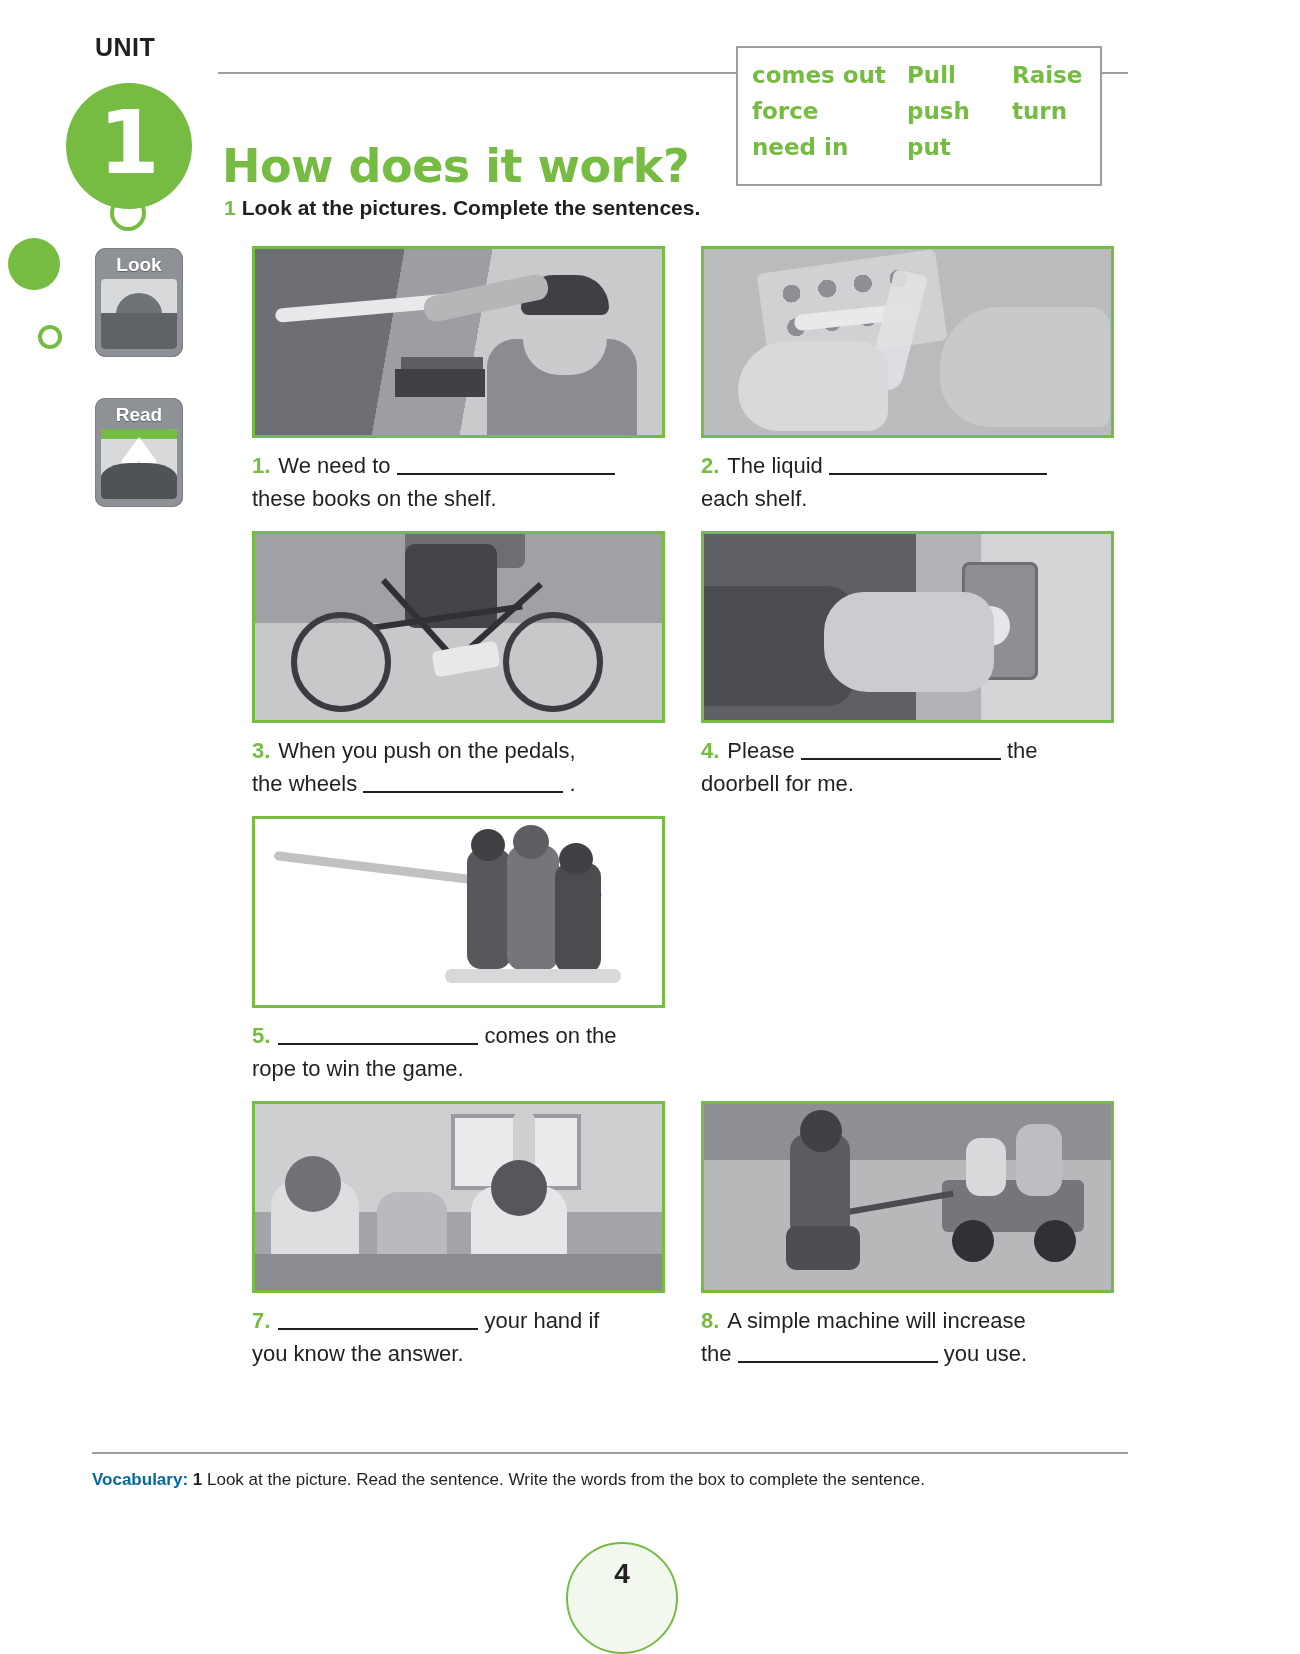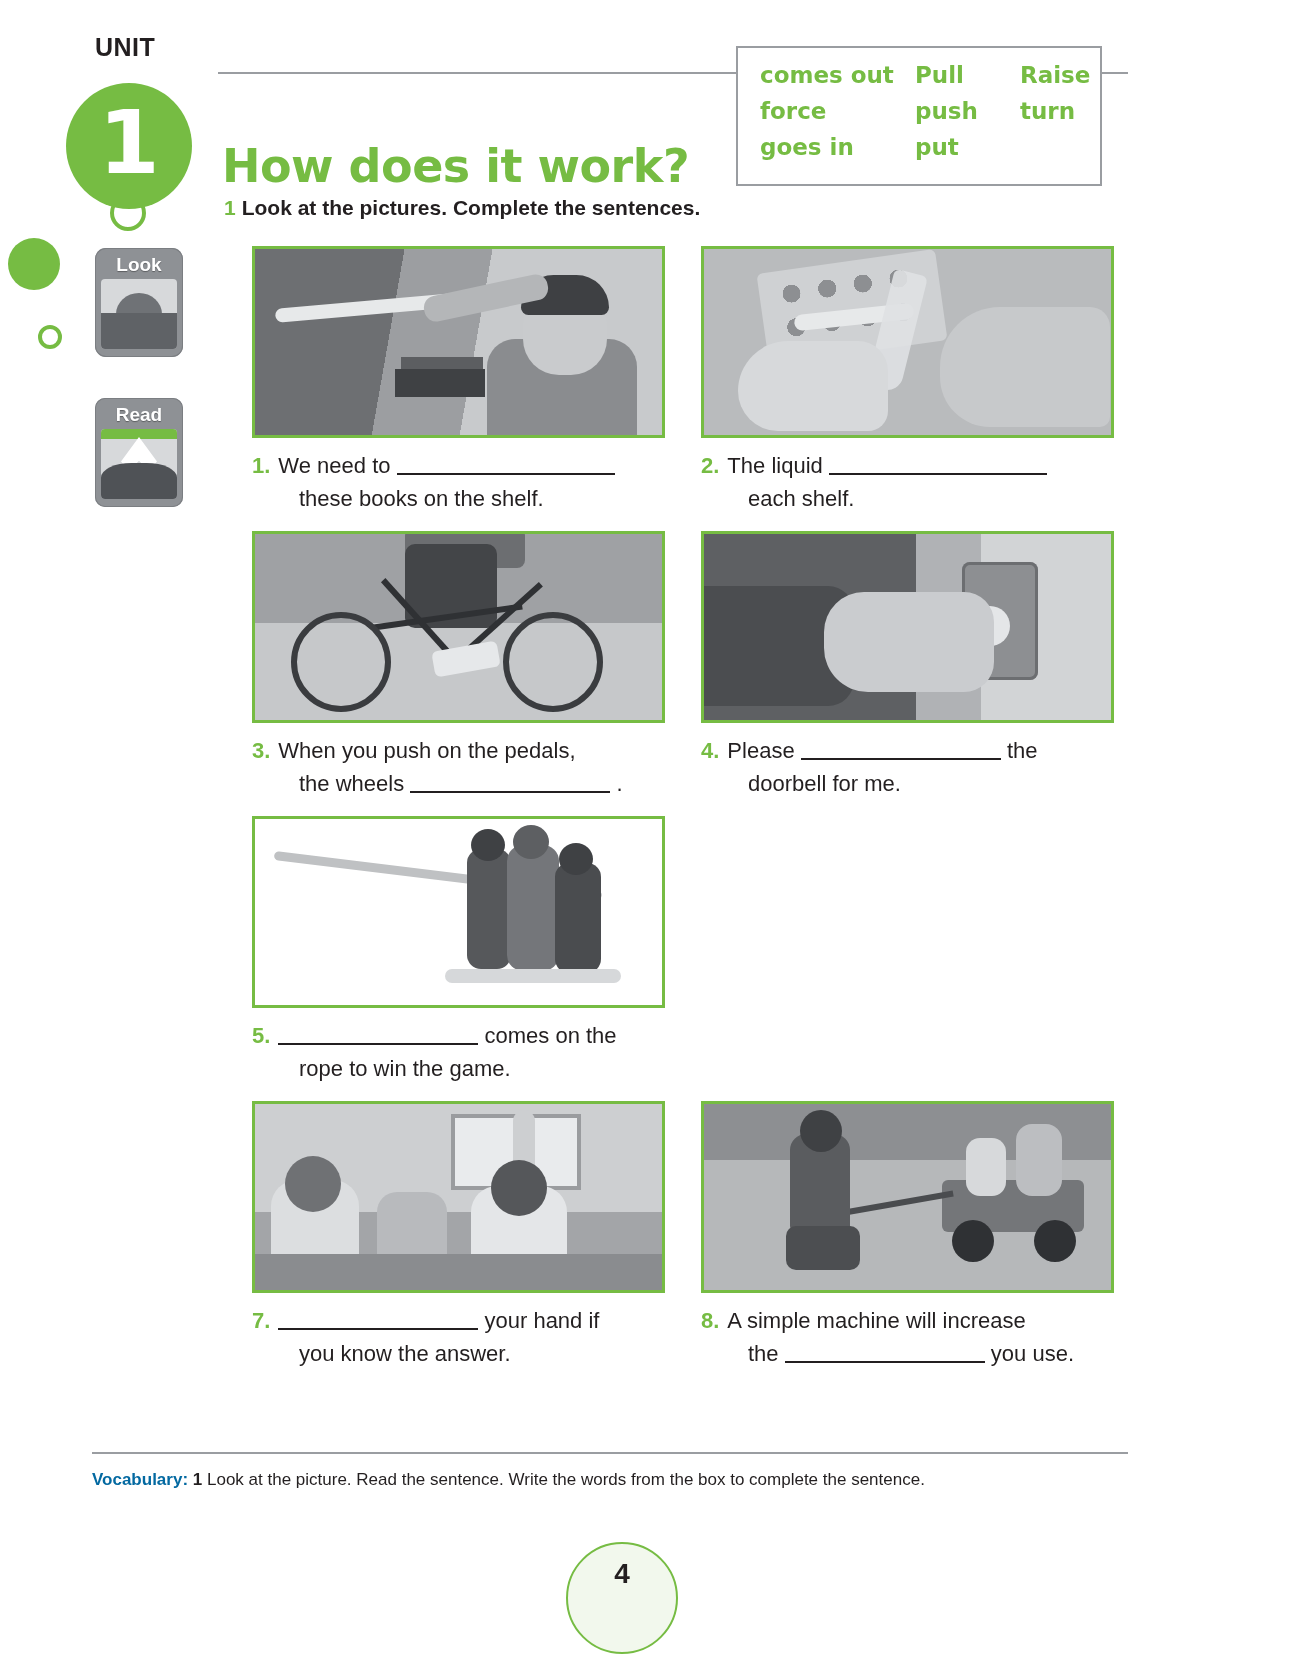--- a/index.html
+++ b/index.html
@@ -174,21 +174,21 @@
   
   .word-box {
     position: absolute;
     left: 736px;
     top: 46px;
     width: 366px;
     height: 140px;
     border: 2px solid #9a9da1;
     background: #ffffff;
     box-sizing: border-box;
-    padding: 14px 20px 0 22px;
+    padding: 14px 20px 0 14px;
   }
   .word-grid {
     display: grid;
     grid-template-columns: 155px 105px auto;
     row-gap: 10px;
     column-gap: 0;
   }
   .word-grid span {
     color: #76bc43;
     font-size: 23px;
@@ -250,21 +250,21 @@
   .blank {
     display: inline-block;
     border-bottom: 2px solid #231f20;
     height: 1em;
     vertical-align: -2px;
   }
   .b-long { width: 218px; }
   .b-mid  { width: 200px; }
 
   
-  .sentence .cont { display: block; margin-left: 47px; }
+  .sentence .cont { display: block; }
 
   
   .footer-rule {
     position: absolute;
     left: 92px;
     top: 1452px;
     width: 1036px;
     height: 2px;
     background: #9a9da1;
   }
@@ -432,21 +432,21 @@
   <h1 class="page-title">How does it work?</h1>
 
   <div class="word-box">
     <div class="word-grid">
       <span>comes out</span>
       <span>Pull</span>
       <span>Raise</span>
       <span>force</span>
       <span>push</span>
       <span>turn</span>
-      <span>goes in</span>
+      <span>need in</span>
       <span>put</span>
       <span></span>
     </div>
   </div>
 
   <div class="instruction">
     <span class="num">1</span><span>Look at the pictures. Complete the sentences.</span>
   </div>
 
   <div class="grid">

